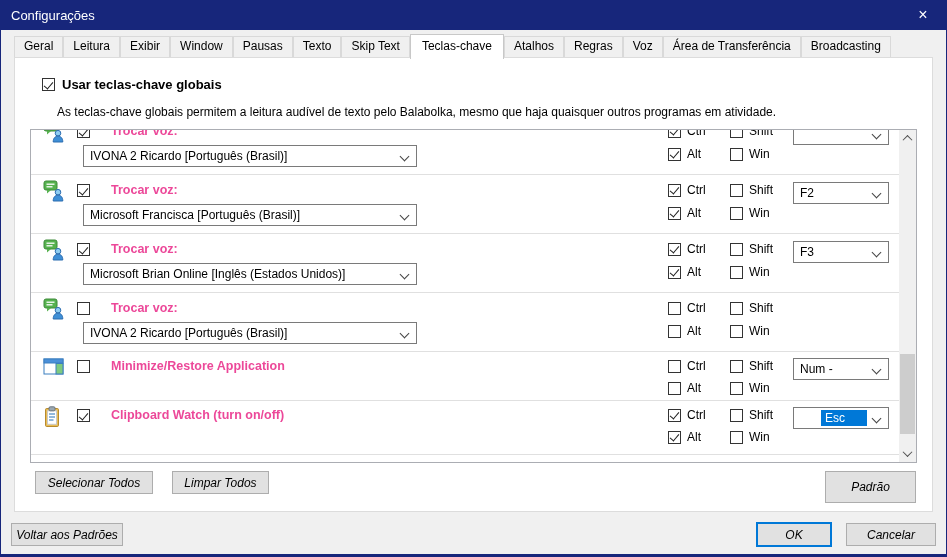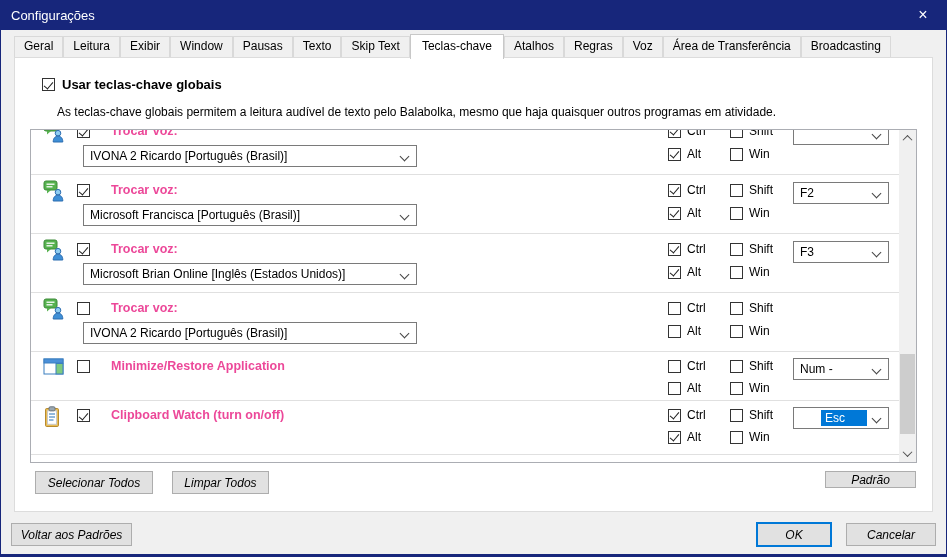--- a/index.html
+++ b/index.html
@@ -70,22 +70,22 @@
   .sb-chev{width:6px;height:6px;border-left:1.5px solid #505050;border-top:1.5px solid #505050;}
   .sb-up .sb-chev{transform:rotate(45deg) translate(1px,1px);}
   .sb-down .sb-chev{transform:rotate(225deg) translate(1px,1px);}
   .sb-thumb{position:absolute;left:1px;top:224px;width:15px;height:80px;background:#cdcdcd;}
 
   
   .btn{position:absolute;box-sizing:border-box;background:#e1e1e1;border:1px solid #adadad;font-size:12px;
     color:#000;display:flex;align-items:center;justify-content:center;white-space:nowrap;font-style:italic;}
   .btn-select{left:20px;top:413px;width:118px;height:23px;}
   .btn-clear{left:157px;top:413px;width:97px;height:23px;}
-  .btn-default{left:810px;top:413px;width:91px;height:17px;}
-  .btn-restore{left:10px;top:523px;width:121px;height:23px;}
+  .btn-default{left:810px;top:413px;width:91px;height:32px;}
+  .btn-restore{left:10px;top:523px;width:112px;height:23px;}
   .btn-ok{left:755px;top:522px;width:76px;height:25px;border:2px solid #0078d7;}
   .btn-cancel{left:845px;top:523px;width:90px;height:23px;}
 </style>
 </head>
 <body>
 
 <div class="window">
   <div class="titlebar">
     <span class="title-text">Configurações</span>
     <span class="close-btn">×</span>

